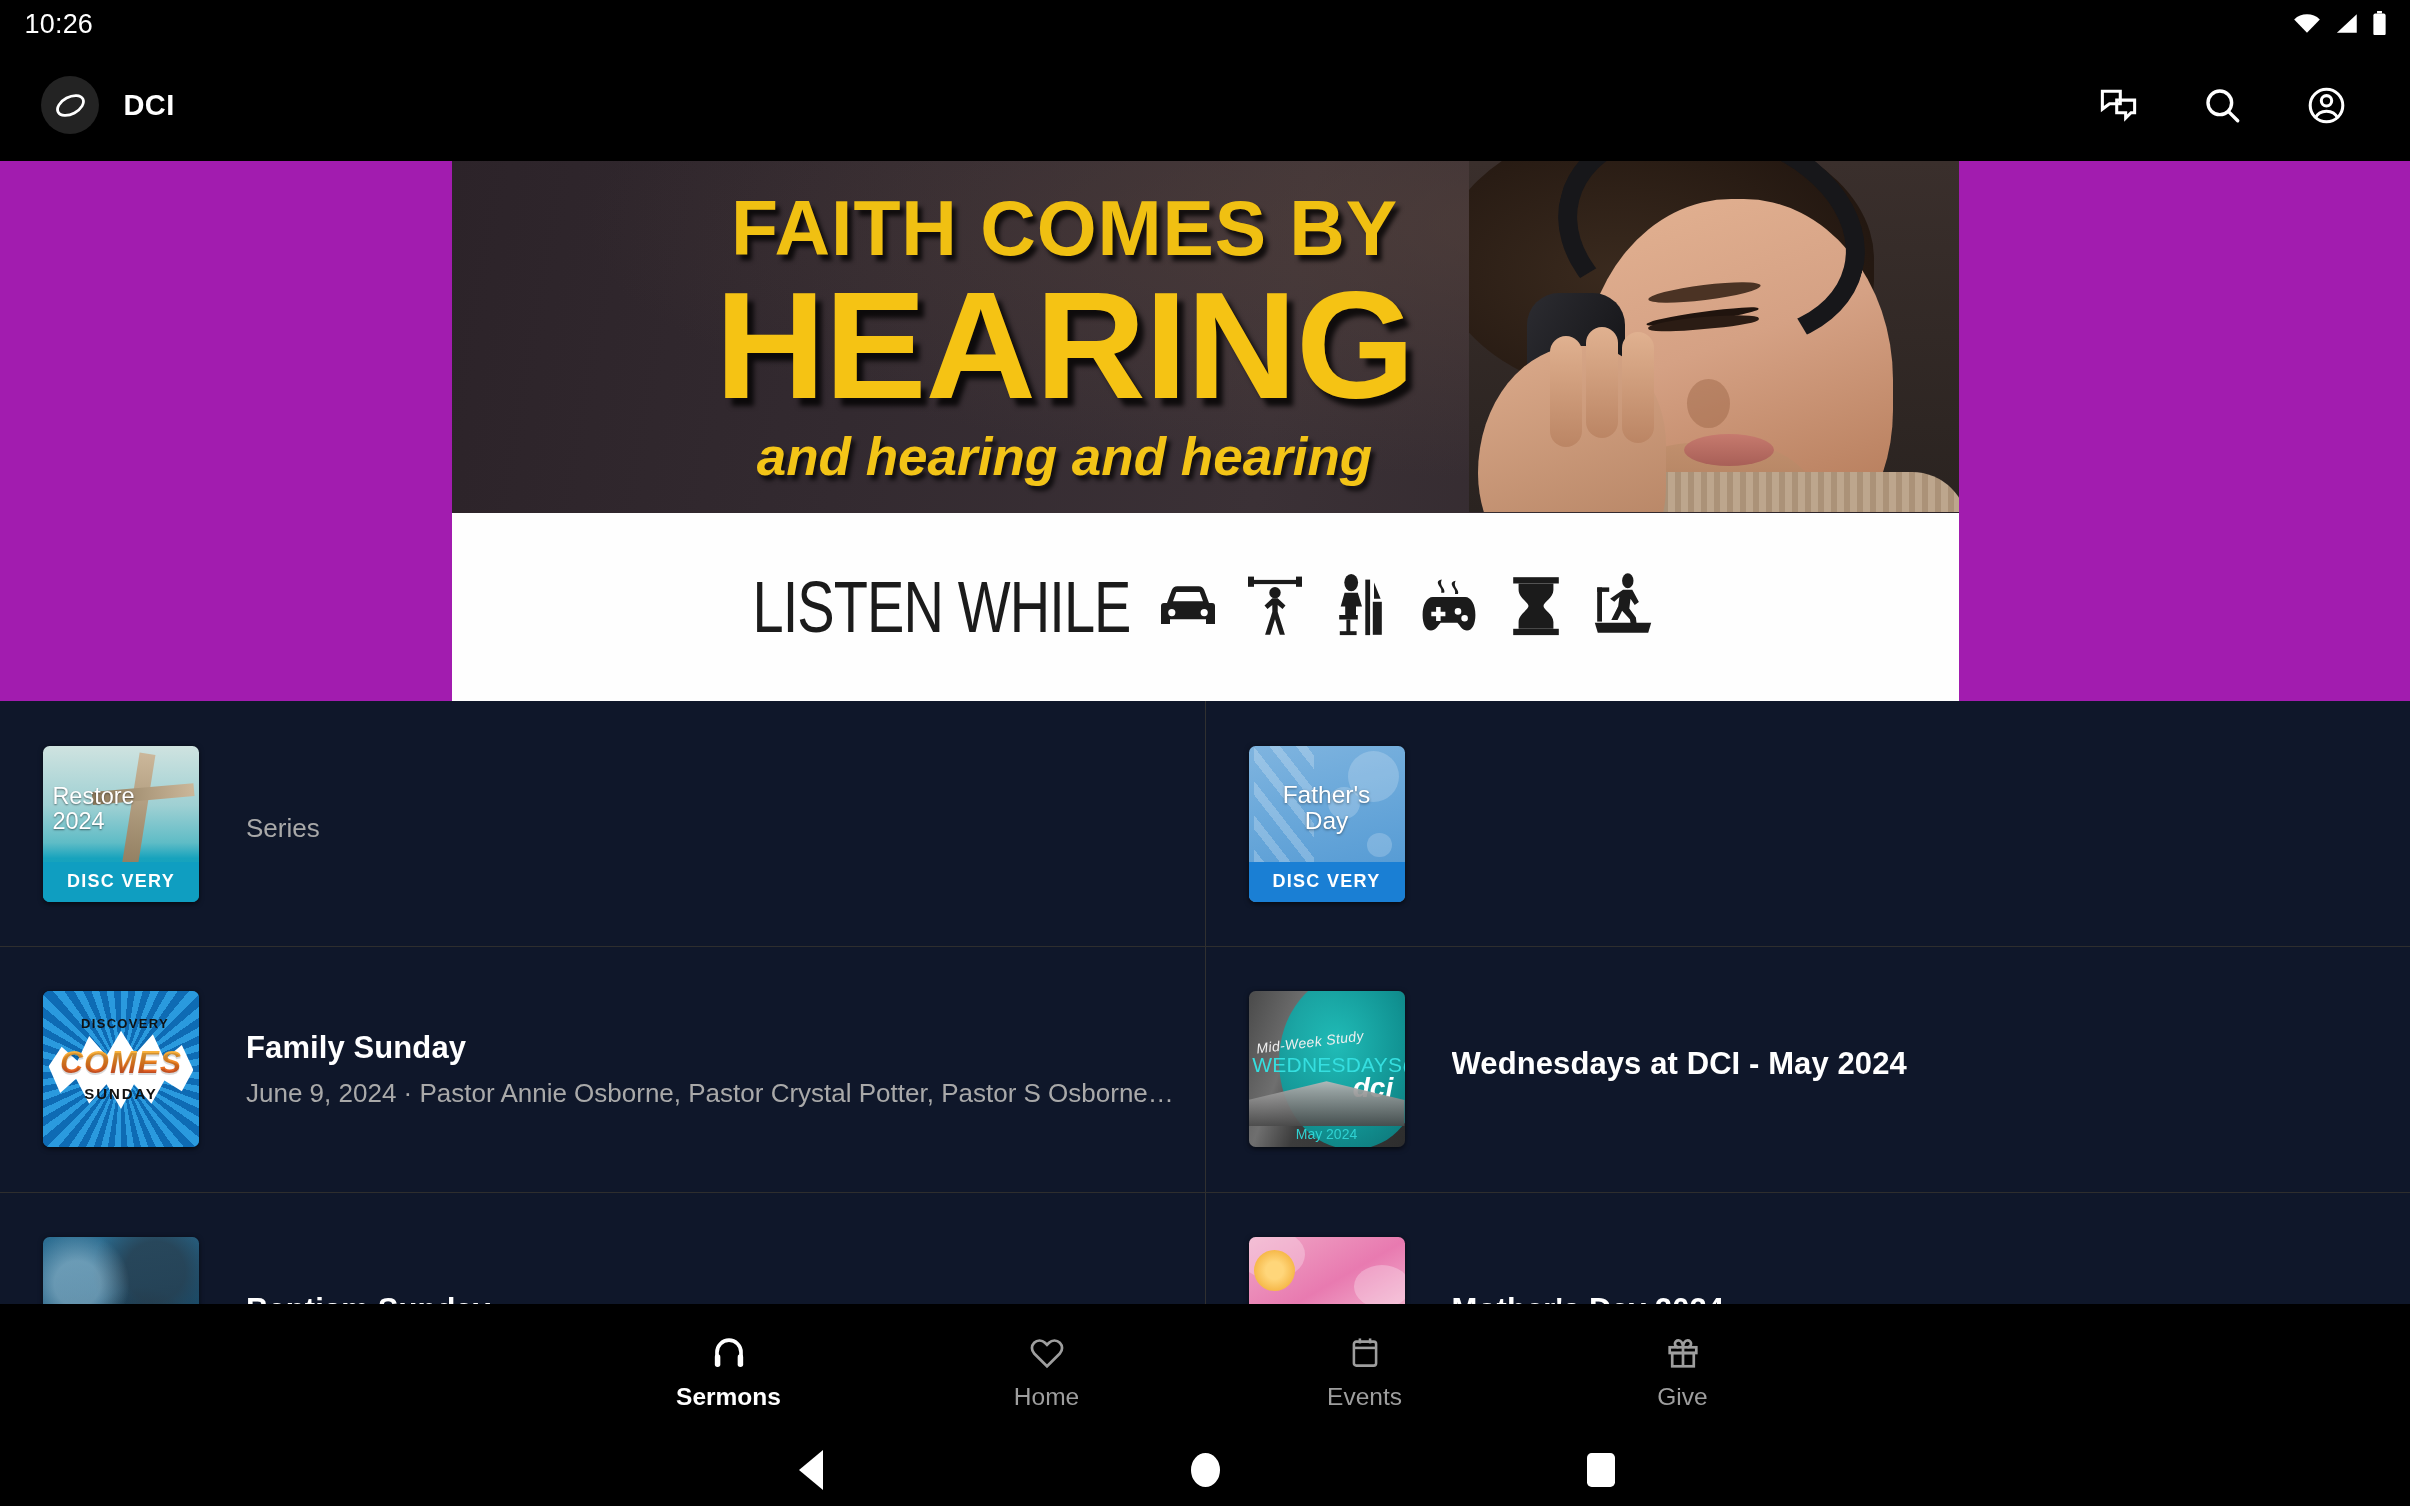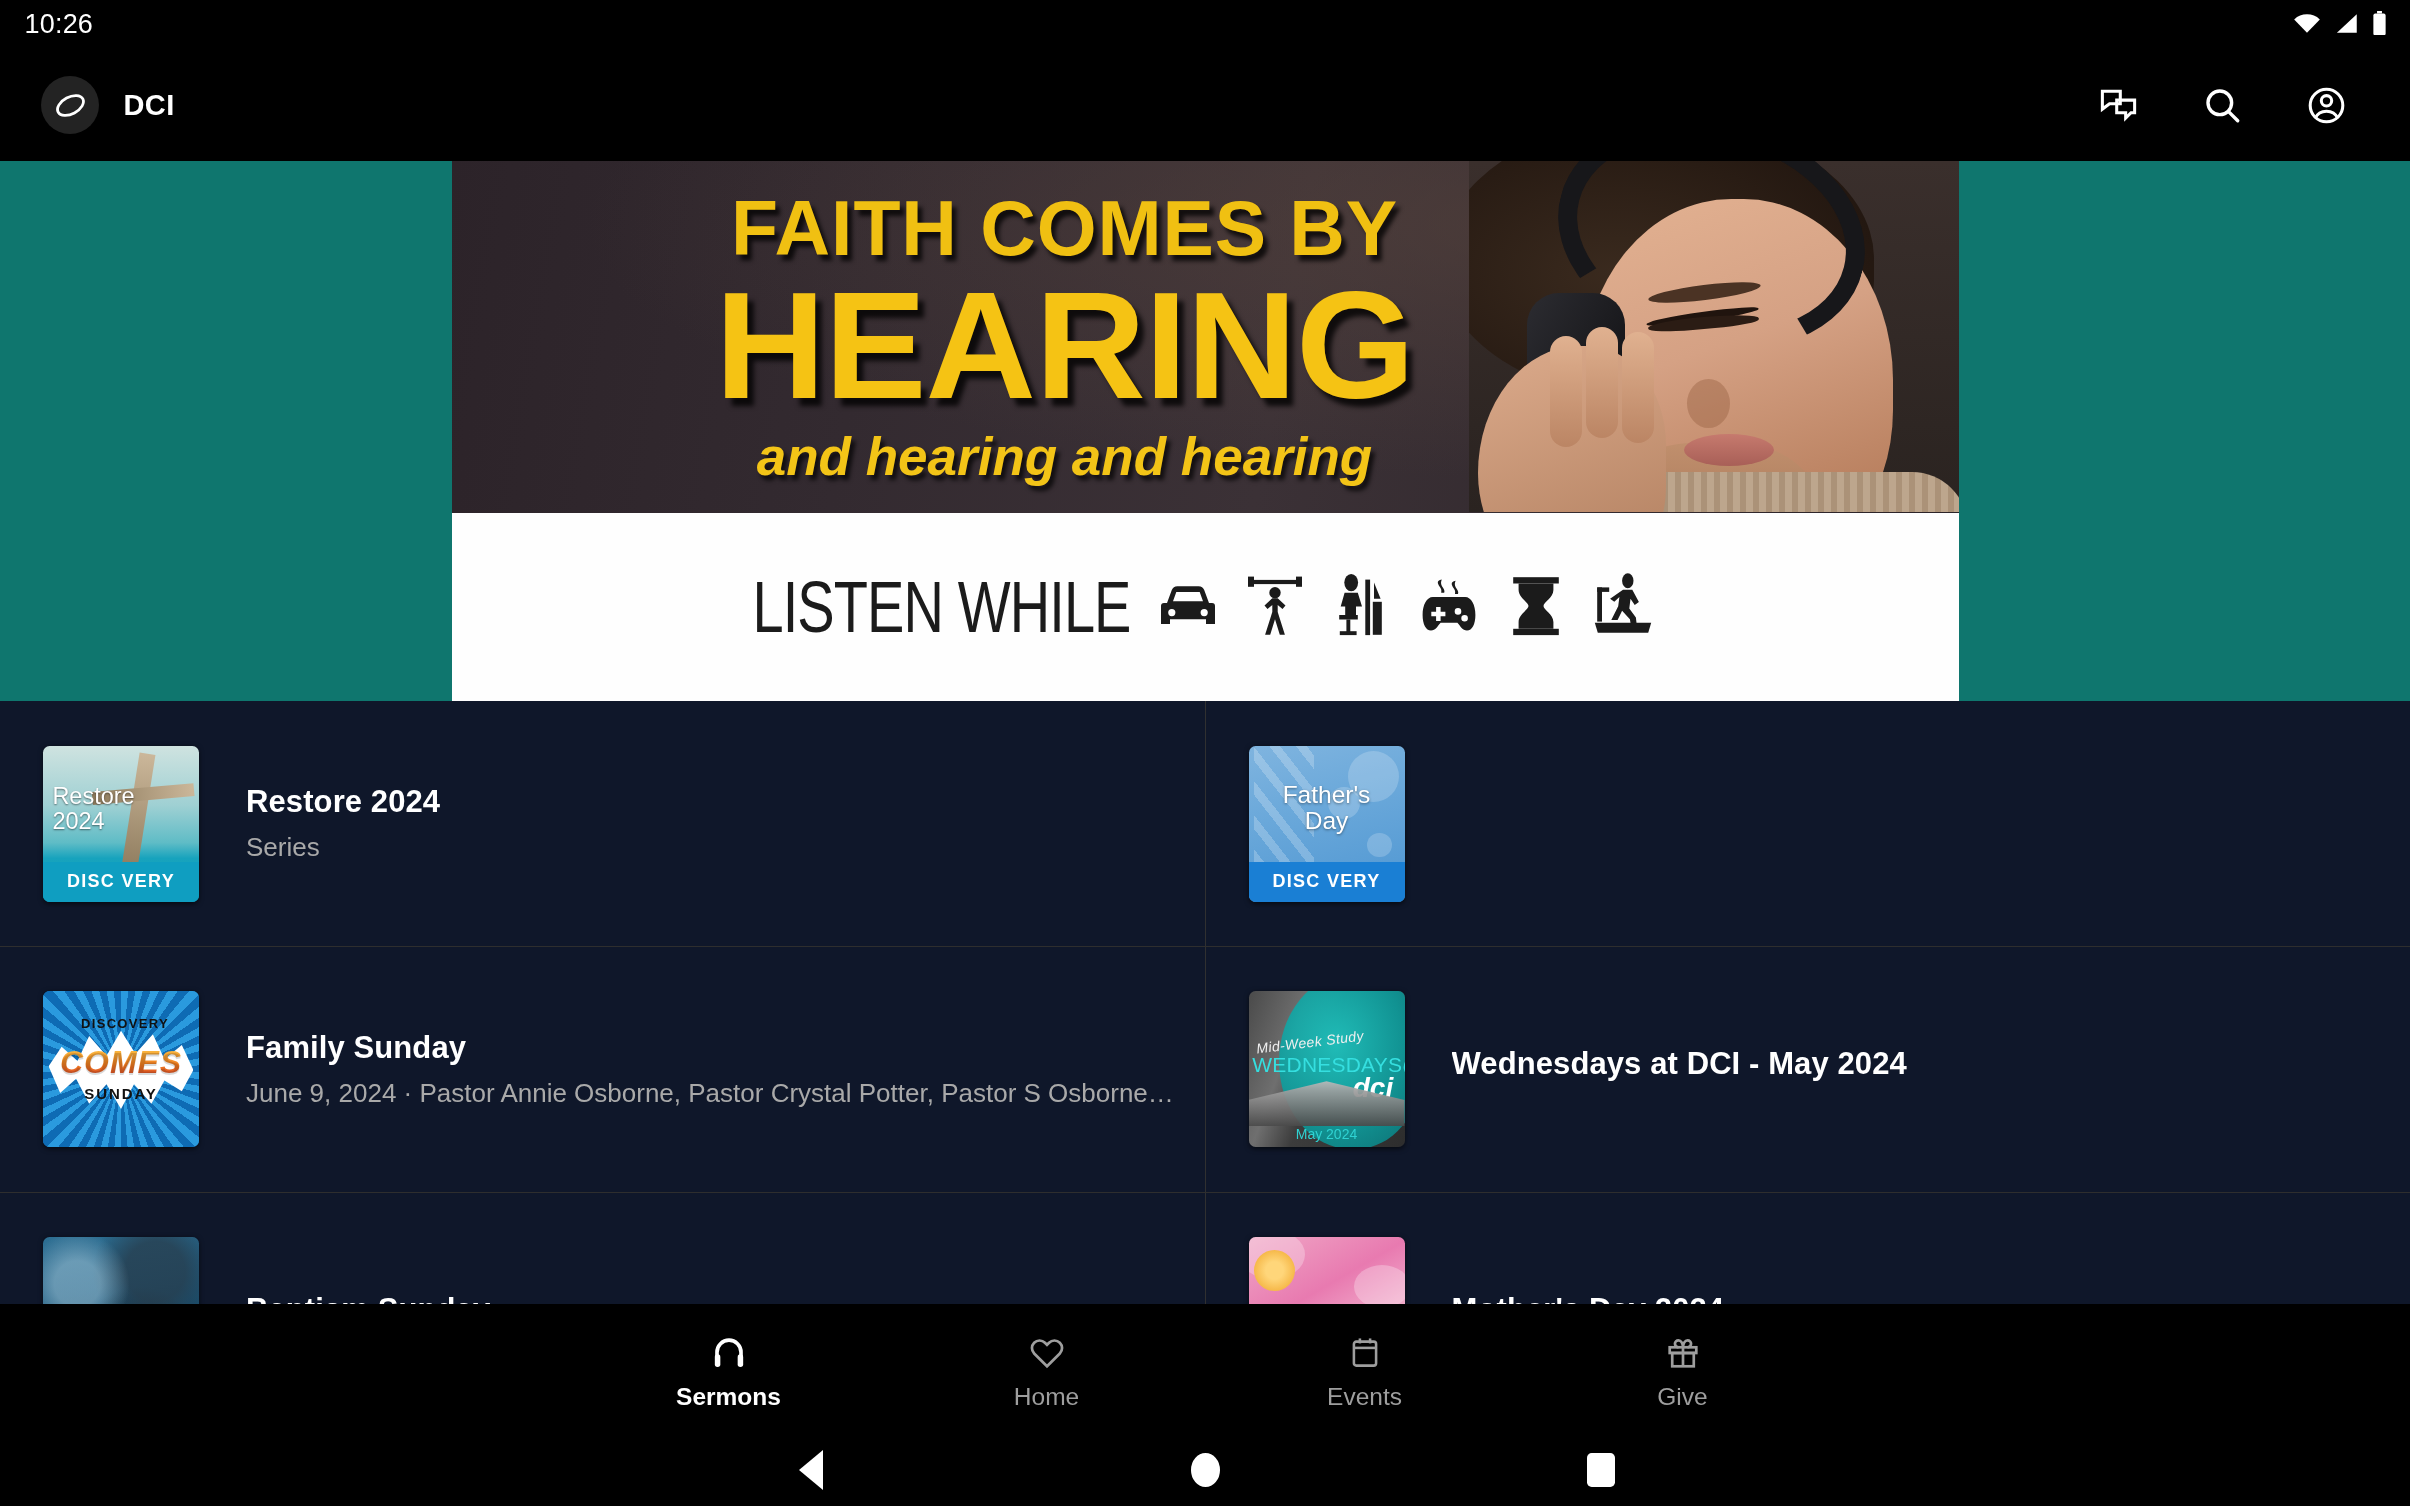--- a/index.html
+++ b/index.html
@@ -30,21 +30,21 @@
     width:58px; height:58px; border-radius:50%;
     background:#232323; display:flex; align-items:center; justify-content:center;
   }
   .brand-name { color:#fff; font-size:29px; font-weight:700; letter-spacing:0.4px; }
   .appbar-actions { margin-left:auto; display:flex; align-items:center; gap:55px; padding-right:34px; }
   .appbar-actions .ico { display:flex; align-items:center; justify-content:center; width:49px; height:49px; }
 
   
   .hero-wrap {
     position:absolute; top:161px; left:0; width:2411px; height:540px;
-    background:#0f766e; overflow:hidden;
+    background:#a21caf; overflow:hidden;
   }
   .hero {
     position:absolute; left:452px; top:0; width:1507px; height:540px;
     overflow:hidden;
   }
   .hero-top {
     position:absolute; inset:0 0 188px 0;
     background:
       radial-gradient(ellipse at 72% 18%, rgba(90,70,62,.55) 0%, rgba(0,0,0,0) 62%),
       linear-gradient(100deg,#2c2329 0%,#332a30 28%,#3b3136 55%,#2b2328 100%);
@@ -406,21 +406,20 @@
       <div class="cell col-left">
         <div class="thumb t-restore">
           <div class="cross"></div>
           <div class="lbl">
             <div>Restore</div>
             <div>2024</div>
           </div>
           <div class="disc-band">DISC  VERY</div>
         </div>
         <div class="cell-text">
-          <div class="cell-title">Restore 2024</div>
           <div class="cell-sub">Series</div>
         </div>
       </div>
 
       <div class="cell">
         <div class="thumb t-fathers">
           <div class="tie"></div>
           <div class="bub" style="width:51px;height:51px;right:5.6px;top:5.6px;"></div>
           <div class="bub" style="width:32px;height:32px;right:45px;top:41px;"></div>
           <div class="bub" style="width:24.5px;height:24.5px;right:13px;top:87px;"></div>

